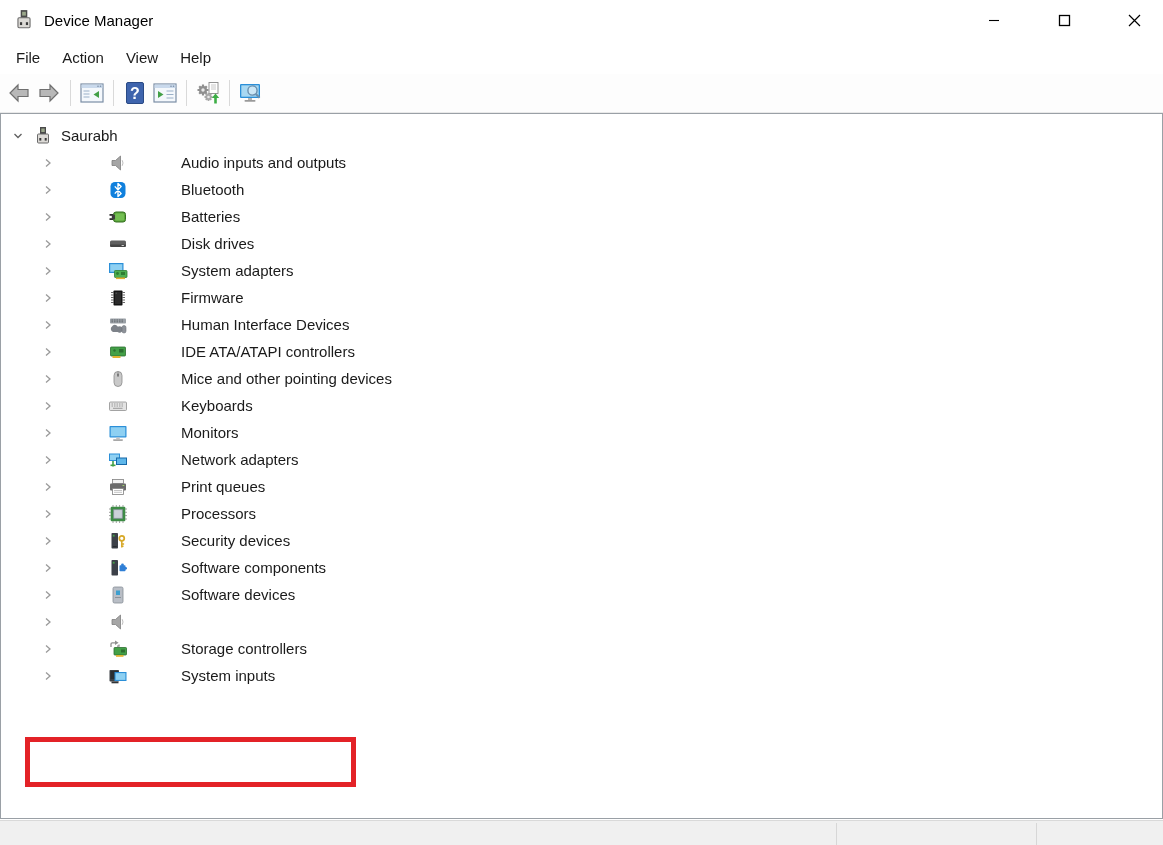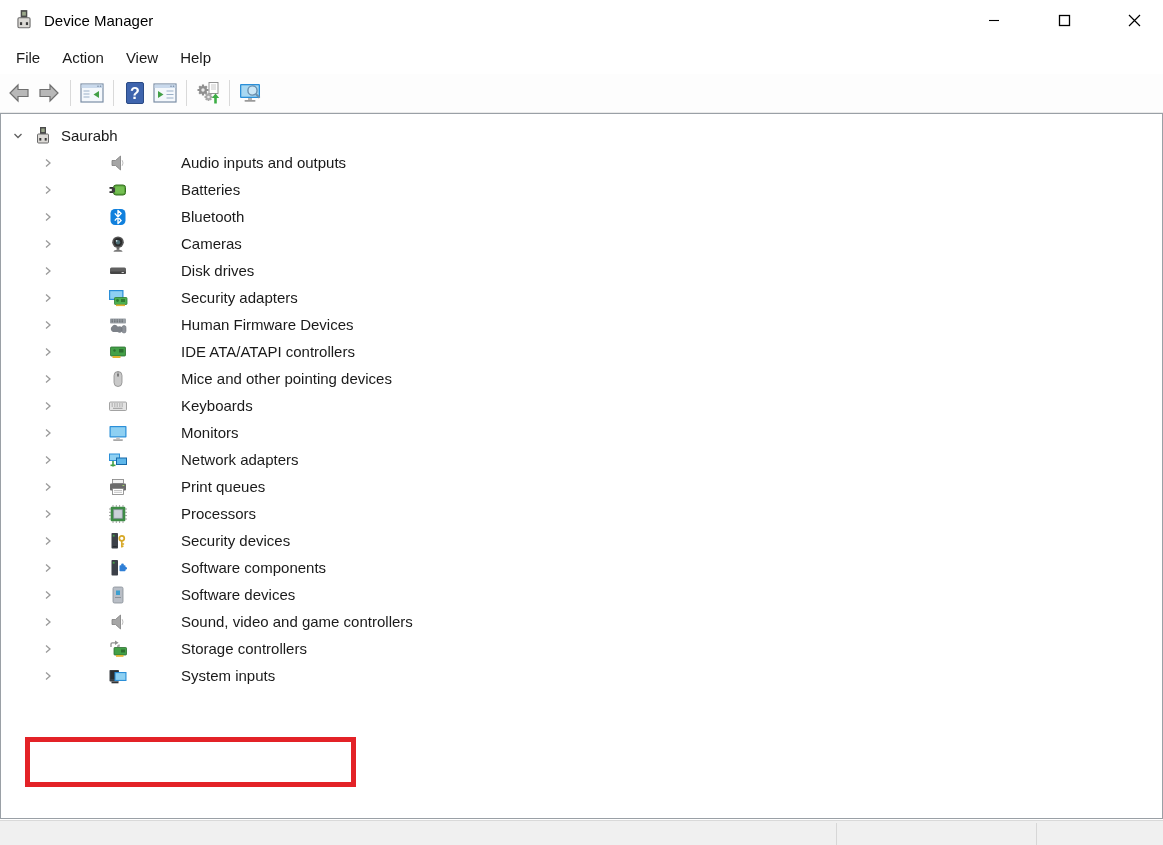--- a/index.html
+++ b/index.html
@@ -197,63 +197,45 @@
     </div>
 
     <div class="tree-row child">
       <span class="chevron">
           <svg width="12" height="12" viewBox="0 0 12 12">
             <path d="M4 2.5 L8 6 L4 9.5" fill="none" stroke="#9a9a9a" stroke-width="1.3"></path>
           </svg>
         </span>
       <span class="dev-icon">
         <svg viewBox="0 0 20 20">
+          <rect x="2.5" y="2" width="15" height="16" rx="4.5" fill="#1080dd"></rect>
+          <path d="M6.8 6.4 L13.2 13.6 L10 16.6 V3.4 L13.2 6.4 L6.8 13.6" stroke="#fff" stroke-width="1.4" fill="none" stroke-linejoin="round"></path>
+        </svg>
+      </span>
+      <span>Bluetooth</span>
+    </div>
+
+    <div class="tree-row child">
+      <span class="chevron">
+          <svg width="12" height="12" viewBox="0 0 12 12">
+            <path d="M4 2.5 L8 6 L4 9.5" fill="none" stroke="#9a9a9a" stroke-width="1.3"></path>
+          </svg>
+        </span>
+      <span class="dev-icon">
+        <svg viewBox="0 0 20 20">
           <rect x="5.5" y="5" width="12" height="10" rx="2.5" fill="#5aa43c" stroke="#357020"></rect>
           <rect x="7.2" y="6.6" width="8.8" height="6.8" rx="1.2" fill="#74bf52"></rect>
           <rect x="1.5" y="7" width="3.5" height="1.8" fill="#2f2f2f"></rect>
           <rect x="1.5" y="11.2" width="3.5" height="1.8" fill="#2f2f2f"></rect>
           <rect x="3.8" y="7.6" width="3.2" height="4.8" rx="1" fill="#3d3d3d"></rect>
         </svg>
       </span>
       <span>Batteries</span>
     </div>
 
-    <div class="tree-row child">
-      <span class="chevron">
-          <svg width="12" height="12" viewBox="0 0 12 12">
-            <path d="M4 2.5 L8 6 L4 9.5" fill="none" stroke="#9a9a9a" stroke-width="1.3"></path>
-          </svg>
-        </span>
-      <span class="dev-icon">
-        <svg viewBox="0 0 20 20">
-          <rect x="2.5" y="2" width="15" height="16" rx="4.5" fill="#1080dd"></rect>
-          <path d="M6.8 6.4 L13.2 13.6 L10 16.6 V3.4 L13.2 6.4 L6.8 13.6" stroke="#fff" stroke-width="1.4" fill="none" stroke-linejoin="round"></path>
-        </svg>
-      </span>
-      <span>Bluetooth</span>
-    </div>
-
-    <div class="tree-row child">
-      <span class="chevron">
-          <svg width="12" height="12" viewBox="0 0 12 12">
-            <path d="M4 2.5 L8 6 L4 9.5" fill="none" stroke="#9a9a9a" stroke-width="1.3"></path>
-          </svg>
-        </span>
-      <span class="dev-icon">
-        <svg viewBox="0 0 20 20">
-          <circle cx="10" cy="8.2" r="5.8" fill="#555"></circle>
-          <circle cx="10" cy="8.2" r="4.1" fill="#2b2b2b"></circle>
-          <circle cx="10" cy="8.2" r="2.2" fill="#4d6e76"></circle>
-          <circle cx="8.6" cy="6.8" r="0.9" fill="#cfe3e8"></circle>
-          <rect x="8.6" y="13.8" width="2.8" height="2" fill="#666"></rect>
-          <path d="M5.5 17.8 a4.5 2 0 0 1 9 0 Z" fill="#777"></path>
-        </svg>
-      </span>
-      <span>Cameras</span>
-    </div>
 
 
     <div class="tree-row child">
       <span class="chevron">
           <svg width="12" height="12" viewBox="0 0 12 12">
             <path d="M4 2.5 L8 6 L4 9.5" fill="none" stroke="#9a9a9a" stroke-width="1.3"></path>
           </svg>
         </span>
       <span class="dev-icon">
         <svg viewBox="0 0 20 20">
@@ -274,39 +256,55 @@
       <span class="dev-icon">
         <svg viewBox="0 0 20 20">
           <rect x="1" y="2" width="14.5" height="10" fill="#2b8fd8"></rect>
           <rect x="2.2" y="3.2" width="12.1" height="7.6" fill="#8ed0f2"></rect>
           <rect x="6.5" y="9.5" width="12.5" height="7" rx="0.8" fill="#4caf50" stroke="#2e7d32" stroke-width="0.8"></rect>
           <rect x="8" y="16.5" width="9" height="1.6" fill="#e0b231"></rect>
           <circle cx="9.5" cy="12.5" r="1.4" fill="#2e7d32"></circle>
           <rect x="13" y="11" width="4" height="3" fill="#2e7d32"></rect>
         </svg>
       </span>
-      <span>Security adapters</span>
-    </div>
-
+      <span>System adapters</span>
+    </div>
+
+    <div class="tree-row child">
+      <span class="chevron">
+          <svg width="12" height="12" viewBox="0 0 12 12">
+            <path d="M4 2.5 L8 6 L4 9.5" fill="none" stroke="#9a9a9a" stroke-width="1.3"></path>
+          </svg>
+        </span>
+      <span class="dev-icon">
+        <svg viewBox="0 0 20 20">
+          <path d="M3 4.5h2.5M3 7h2.5M3 9.5h2.5M3 12h2.5M3 14.5h2.5M14.5 4.5H17M14.5 7H17M14.5 9.5H17M14.5 12H17M14.5 14.5H17" stroke="#6a6a6a" stroke-width="1.1"></path>
+          <rect x="5.5" y="2.5" width="9" height="15" rx="0.8" fill="#141414"></rect>
+          <rect x="7" y="4" width="6" height="12" fill="#2a2a2a"></rect>
+          <circle cx="8.2" cy="5.2" r="0.7" fill="#555"></circle>
+        </svg>
+      </span>
+      <span>Firmware</span>
+    </div>
 
     <div class="tree-row child">
       <span class="chevron">
           <svg width="12" height="12" viewBox="0 0 12 12">
             <path d="M4 2.5 L8 6 L4 9.5" fill="none" stroke="#9a9a9a" stroke-width="1.3"></path>
           </svg>
         </span>
       <span class="dev-icon">
         <svg viewBox="0 0 20 20">
           <rect x="2" y="3.5" width="16" height="5" rx="0.8" fill="#9aa0a6"></rect>
           <path d="M3.5 5h1.5M6 5h1.5M8.5 5h1.5M11 5h1.5M13.5 5h1.5M3.5 6.8h1.5M6 6.8h1.5M8.5 6.8h1.5M11 6.8h1.5M13.5 6.8h1.5" stroke="#5f6368" stroke-width="0.9"></path>
           <path d="M4 11.5 a3.2 3.2 0 0 1 5.6 0 h1 a3.2 3.2 0 1 1 -1 5.5 h-4.6 a3.2 3.2 0 0 1 -1 -5.5z" fill="#7d8289"></path>
           <rect x="14" y="10.5" width="4" height="7.5" rx="2" fill="#8d9299" stroke="#6b7077" stroke-width="0.6"></rect>
         </svg>
       </span>
-      <span>Human Firmware Devices</span>
+      <span>Human Interface Devices</span>
     </div>
 
     <div class="tree-row child">
       <span class="chevron">
           <svg width="12" height="12" viewBox="0 0 12 12">
             <path d="M4 2.5 L8 6 L4 9.5" fill="none" stroke="#9a9a9a" stroke-width="1.3"></path>
           </svg>
         </span>
       <span class="dev-icon">
         <svg viewBox="0 0 20 20">
@@ -479,21 +477,20 @@
           <svg width="12" height="12" viewBox="0 0 12 12">
             <path d="M4 2.5 L8 6 L4 9.5" fill="none" stroke="#9a9a9a" stroke-width="1.3"></path>
           </svg>
         </span>
       <span class="dev-icon">
         <svg viewBox="0 0 20 20">
             <path d="M4 7.5 H7.5 L12.5 3 V17 L7.5 12.5 H4 Z" fill="#a6a6a6" stroke="#7d7d7d" stroke-width="0.8"></path>
             <path d="M14.2 7.2 q1.6 2.8 0 5.6" stroke="#bdbdbd" stroke-width="1" fill="none"></path>
           </svg>
       </span>
-      <span>Sound, video and game controllers</span>
     </div>
 
     <div class="tree-row child">
       <span class="chevron">
           <svg width="12" height="12" viewBox="0 0 12 12">
             <path d="M4 2.5 L8 6 L4 9.5" fill="none" stroke="#9a9a9a" stroke-width="1.3"></path>
           </svg>
         </span>
       <span class="dev-icon">
         <svg viewBox="0 0 20 20">

